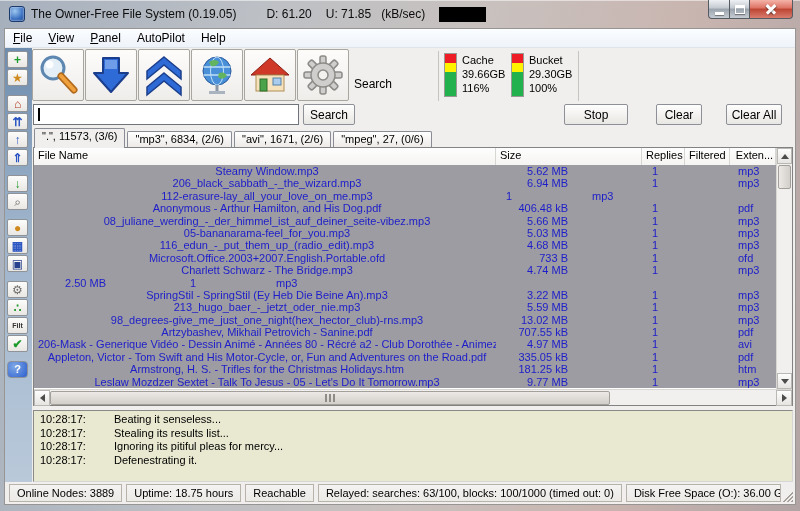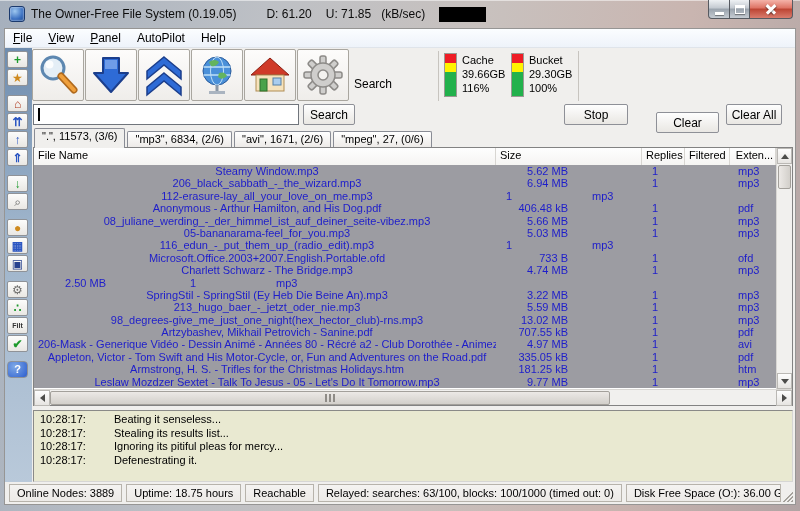--- a/index.html
+++ b/index.html
@@ -68,21 +68,21 @@
   .gtext{margin-left:5px;font-size:11px;line-height:14px;white-space:nowrap;}
   
   #search-input{position:absolute;left:28px;top:75px;width:266px;height:21px;border:1px solid #70757c;
     background:#fff;font:12px "Liberation Sans",sans-serif;padding:2px 4px;}
   #caret{position:absolute;left:33px;top:79px;width:2px;height:13px;background:#000;animation:blink 1s steps(1) infinite;}
   @keyframes blink{50%{opacity:0;}}
   .pushbtn{position:absolute;top:75px;height:21px;border:1px solid #8e9097;border-radius:2px;
     background:linear-gradient(#fefefe,#e9e7e3);font-size:12px;display:flex;align-items:center;justify-content:center;}
   #btn-search{left:298px;width:52px;}
   #btn-stop{left:559px;width:64px;}
-  #btn-clear{left:651px;width:63px;margin-top:8px;}
+  #btn-clear{left:651px;width:46px;}
   #btn-clearall{left:721px;width:56px;}
   
   #tabbar{position:absolute;left:29px;top:99px;height:20px;display:flex;align-items:flex-end;}
   .tab{height:17px;margin-right:2px;padding:1px 7px 0;font-size:11px;white-space:nowrap;
     border:1px solid #898c95;border-bottom:none;border-radius:2px 2px 0 0;
     background:linear-gradient(#fff,#ece9e6);position:relative;top:0;}
   .tab.active{height:20px;background:#f0efed;z-index:3;}
   
   #table{position:absolute;left:28px;top:118px;width:760px;height:259px;border:1px solid #828282;background:#fff;}
   #thead{position:absolute;left:0;top:0;width:742px;height:23px;display:flex;
@@ -409,20 +409,21 @@
           <div class="trow">
             <div class="c name">05-bananarama-feel_for_you.mp3</div>
             <div class="c size">5.03 MB</div>
             <div class="c rep">1</div>
             <div class="c fil"></div>
             <div class="c ext">mp3</div>
           </div>
 
           <div class="trow">
             <div class="c name">116_edun_-_put_them_up_(radio_edit).mp3</div>
+            <div class="c size">4.68 MB</div>
             <div class="c rep">1</div>
             <div class="c fil"></div>
             <div class="c ext">mp3</div>
           </div>
 
           <div class="trow">
             <div class="c name">Microsoft.Office.2003+2007.English.Portable.ofd</div>
             <div class="c size">733 B</div>
             <div class="c rep">1</div>
             <div class="c fil"></div>

